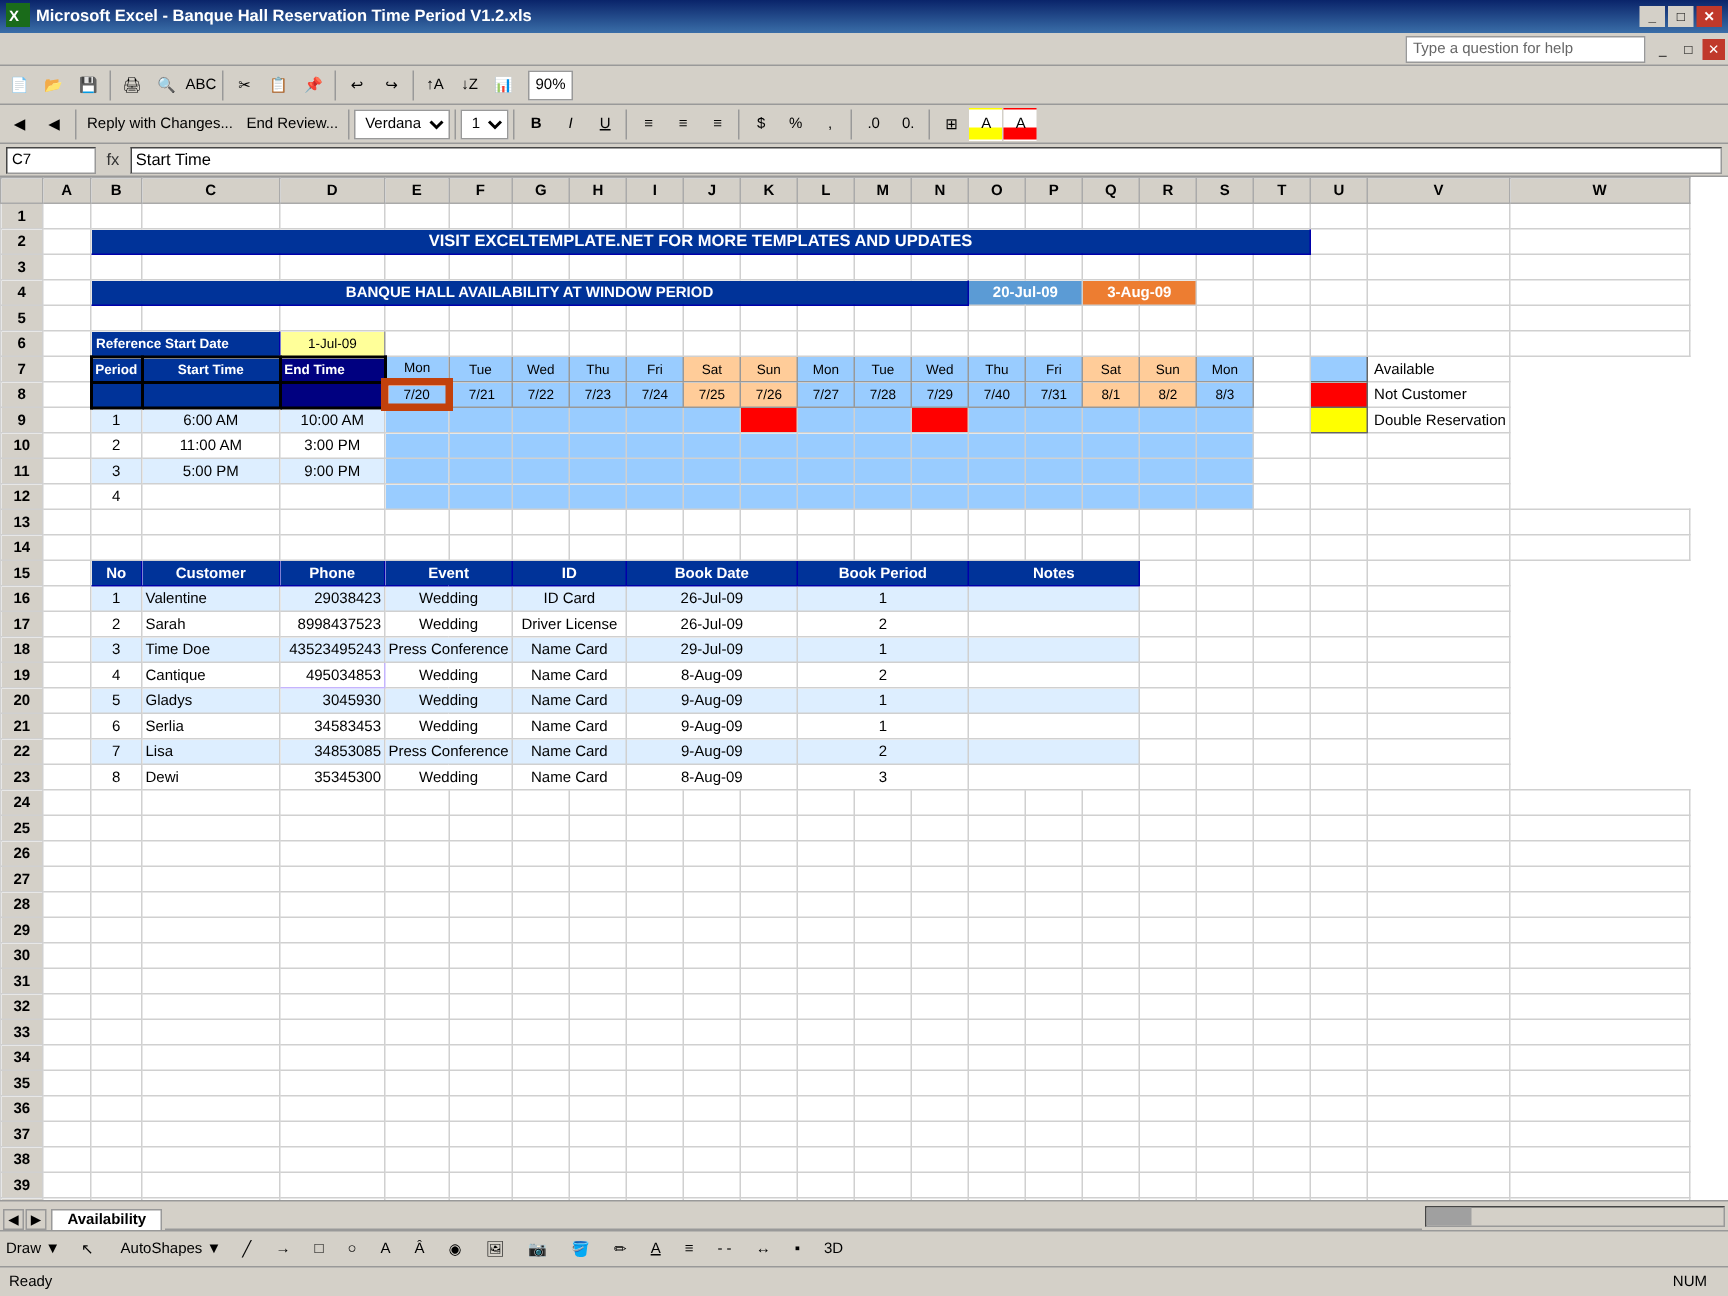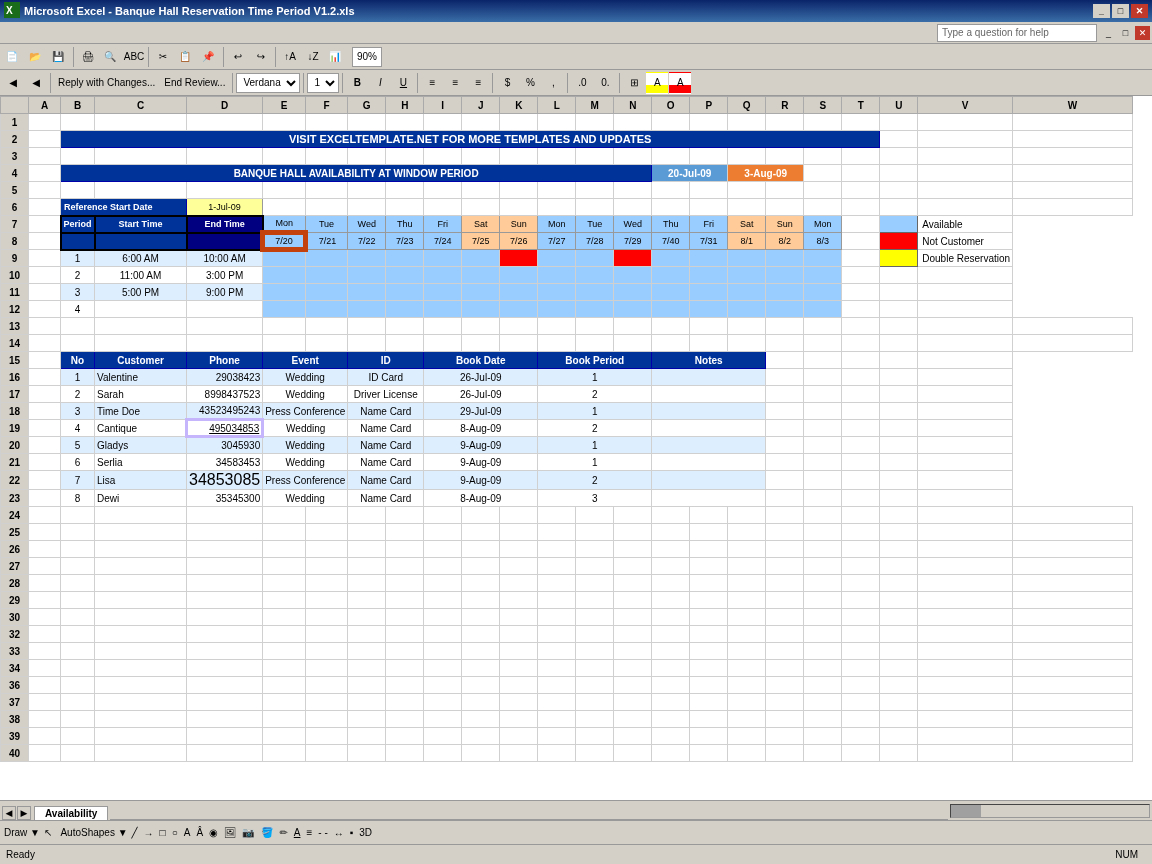--- a/index.html
+++ b/index.html
@@ -124,21 +124,21 @@
     }
 
     
     .draw-toolbar {
       height: 24px;
       background: #d4d0c8;
       border-top: 1px solid #999;
       display: flex;
       align-items: center;
       padding: 0 4px;
-      gap: 2px;
+      gap: 12px;
       font-size: 10px;
     }
 
     .toolbar2 {
       background: #d4d0c8;
       height: 26px;
       display: flex;
       align-items: center;
       padding: 1px 2px;
       border-bottom: 1px solid #999;
@@ -259,20 +259,27 @@
     <div class="tb-btn">,</div>
     <div class="tb-sep"></div>
     <div class="tb-btn">.0</div>
     <div class="tb-btn">0.</div>
     <div class="tb-sep"></div>
     <div class="tb-btn">⊞</div>
     <div class="tb-btn" style="background: linear-gradient(to bottom, #fff 60%, yellow 40%);">A</div>
     <div class="tb-btn" style="background: linear-gradient(to bottom, #fff 60%, red 40%);">A</div>
   </div>
 
+  <div class="formula-bar">
+    <div class="name-box">
+      <span>C7</span>
+    </div>
+    <span class="fx-icon">fx</span>
+    <input class="formula-input" value="Start Time" style="">
+  </div>
 
   <div style="flex:1; display:flex; flex-direction:column; overflow:hidden;">
 
     <div style="flex:1; overflow:auto; background:white;">
       <table class="full-table" style="width:auto;">
         <colgroup>
           <col style="width:28px">
           <col style="width:32px">
           <col style="width:32px">
           <col style="width:92px">
@@ -454,21 +461,21 @@
               <td></td>
               <td></td>
               <td></td>
           </tr>
 
           <tr>
             <td class="rh">7</td>
             <td></td>
             <td style="background:#003399; color:white; font-weight:bold; text-align:center; font-size:9px; border:2px solid black;">Period</td>
             <td style="background:#003399; color:white; font-weight:bold; text-align:center; font-size:9px; border:2px solid black;">Start Time</td>
-            <td style="background:#000080; color:white; font-weight:bold; text-align:center; font-size:9px; border:2px solid black;">End Time</td>
+            <td style="background:#000080; color:white; font-weight:bold; text-align:left; font-size:9px; border:2px solid black;">End Time</td>
 
             <td style="background:#99ccff; text-align:center; font-size:9px; border:1px solid #999;">Mon</td>
             <td style="background:#99ccff; text-align:center; font-size:9px; border:1px solid #999;">Tue</td>
             <td style="background:#99ccff; text-align:center; font-size:9px; border:1px solid #999;">Wed</td>
             <td style="background:#99ccff; text-align:center; font-size:9px; border:1px solid #999;">Thu</td>
             <td style="background:#99ccff; text-align:center; font-size:9px; border:1px solid #999;">Fri</td>
             <td style="background:#ffcc99; text-align:center; font-size:9px; border:1px solid #999;">Sat</td>
             <td style="background:#ffcc99; text-align:center; font-size:9px; border:1px solid #999;">Sun</td>
             <td style="background:#99ccff; text-align:center; font-size:9px; border:1px solid #999;">Mon</td>
             <td style="background:#99ccff; text-align:center; font-size:9px; border:1px solid #999;">Tue</td>
@@ -739,21 +746,21 @@
               <td></td>
               <td></td>
               <td></td>
           </tr>
 
           <tr>
             <td class="rh">19</td>
             <td></td>
             <td style="text-align:center; background:#ffffff; font-size:10px; border:1px solid #d0d0d0;">4</td>
             <td style="background:#ffffff; font-size:10px; border:1px solid #d0d0d0;">Cantique</td>
-            <td style="background:#ffffff; font-size:10px; border:3px solid #c4b5fd; text-align:right;text-decoration:underline;">495034853</td>
+            <td style="background:#ffffff; font-size:10px; border:1px solid #c4b5fd; text-align:right;">495034853</td>
             <td colspan="2" style="background:#ffffff; font-size:10px; border:1px solid #d0d0d0; text-align:center;">Wedding</td>
             <td colspan="2" style="background:#ffffff; font-size:10px; border:1px solid #d0d0d0; text-align:center;">Name Card</td>
             <td colspan="3" style="background:#ffffff; font-size:10px; border:1px solid #d0d0d0; text-align:center;">8-Aug-09</td>
             <td colspan="3" style="background:#ffffff; font-size:10px; border:1px solid #d0d0d0; text-align:center;">2</td>
             <td colspan="3" style="background:#ffffff; font-size:10px; border:1px solid #d0d0d0;"></td>
             <td></td>
               <td></td>
               <td></td>
               <td></td>
               <td></td>
@@ -793,21 +800,21 @@
               <td></td>
               <td></td>
               <td></td>
           </tr>
 
           <tr>
             <td class="rh">22</td>
             <td></td>
             <td style="text-align:center; background:#ddeeff; font-size:10px; border:1px solid #d0d0d0;">7</td>
             <td style="background:#ddeeff; font-size:10px; border:1px solid #d0d0d0;">Lisa</td>
-            <td style="background:#ddeeff; font-size:16px; border:1px solid #d0d0d0; text-align:right;">34853085</td>
+            <td style="background:#ddeeff; font-size:10px; border:1px solid #d0d0d0; text-align:right;">34853085</td>
             <td colspan="2" style="background:#ddeeff; font-size:10px; border:1px solid #d0d0d0; text-align:center;">Press Conference</td>
             <td colspan="2" style="background:#ddeeff; font-size:10px; border:1px solid #d0d0d0; text-align:center;">Name Card</td>
             <td colspan="3" style="background:#ddeeff; font-size:10px; border:1px solid #d0d0d0; text-align:center;">9-Aug-09</td>
             <td colspan="3" style="background:#ddeeff; font-size:10px; border:1px solid #d0d0d0; text-align:center;">2</td>
             <td colspan="3" style="background:#ddeeff; font-size:10px; border:1px solid #d0d0d0;"></td>
             <td></td>
               <td></td>
               <td></td>
               <td></td>
               <td></td>
@@ -1007,20 +1014,46 @@
               <td></td>
               <td></td>
               <td></td>
               <td></td>
               <td></td>
               <td></td>
               <td></td>
               <td></td>
             </tr>
           <tr>
+              <td class="rh">31</td>
+              <td></td>
+              <td></td>
+              <td></td>
+              <td></td>
+              <td></td>
+              <td></td>
+              <td></td>
+              <td></td>
+              <td></td>
+              <td></td>
+              <td></td>
+              <td></td>
+              <td></td>
+              <td></td>
+              <td></td>
+              <td></td>
+              <td></td>
+              <td></td>
+              <td></td>
+              <td></td>
+              <td></td>
+              <td></td>
+              <td></td>
+            </tr>
+          <tr>
               <td class="rh">32</td>
               <td></td>
               <td></td>
               <td></td>
               <td></td>
               <td></td>
               <td></td>
               <td></td>
               <td></td>
               <td></td>
@@ -1060,20 +1093,46 @@
               <td></td>
               <td></td>
               <td></td>
               <td></td>
               <td></td>
               <td></td>
               <td></td>
             </tr>
           <tr>
               <td class="rh">34</td>
+              <td></td>
+              <td></td>
+              <td></td>
+              <td></td>
+              <td></td>
+              <td></td>
+              <td></td>
+              <td></td>
+              <td></td>
+              <td></td>
+              <td></td>
+              <td></td>
+              <td></td>
+              <td></td>
+              <td></td>
+              <td></td>
+              <td></td>
+              <td></td>
+              <td></td>
+              <td></td>
+              <td></td>
+              <td></td>
+              <td></td>
+            </tr>
+          <tr>
+              <td class="rh">35</td>
               <td></td>
               <td></td>
               <td></td>
               <td></td>
               <td></td>
               <td></td>
               <td></td>
               <td></td>
               <td></td>
               <td></td>

